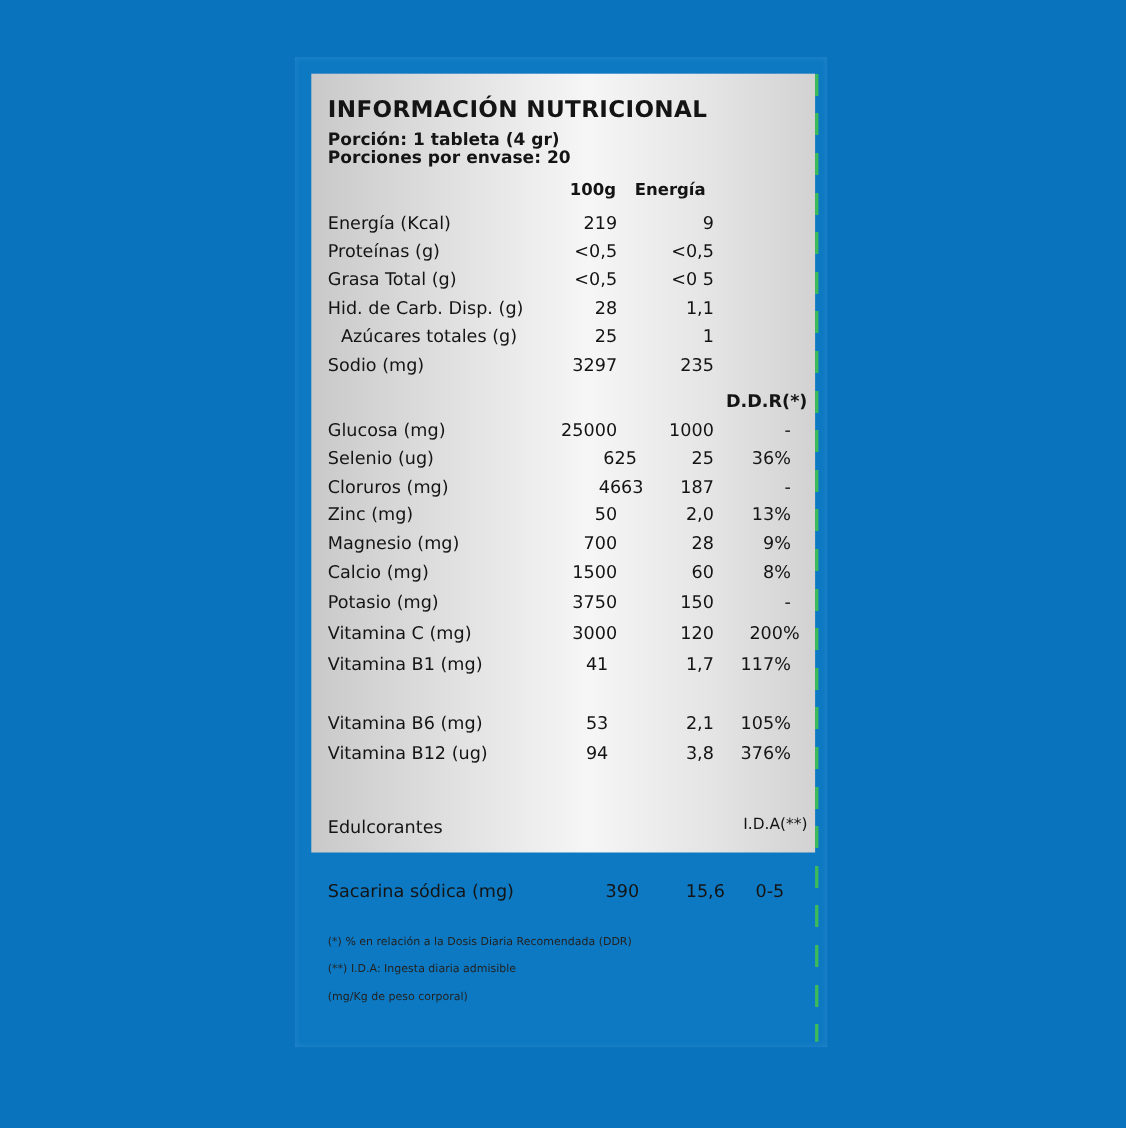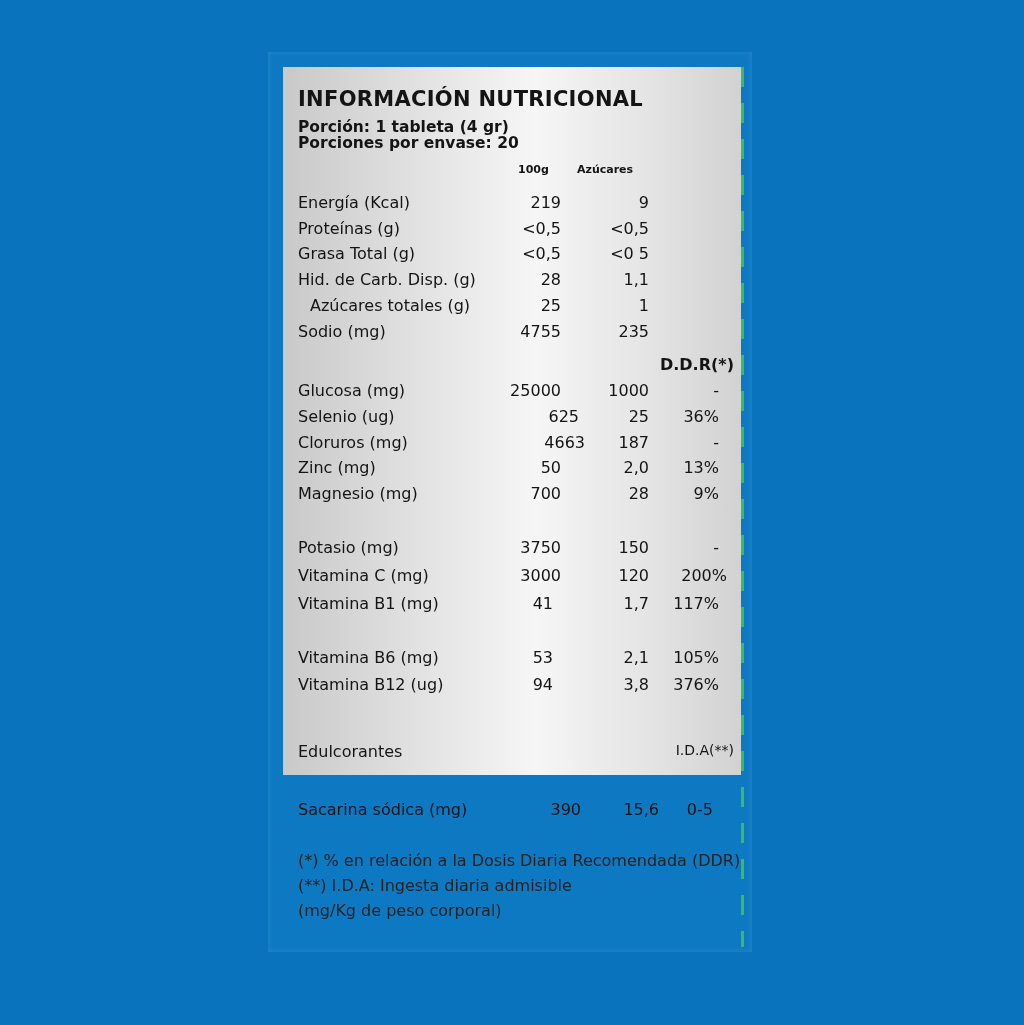--- a/index.html
+++ b/index.html
@@ -28,35 +28,35 @@
     font-size: 21px; font-weight: bold; letter-spacing: 0.3px;
     white-space: nowrap;
   }
   .meta { position: absolute; left: 15px; font-size: 15.5px; font-weight: bold; white-space: nowrap; }
   .row { position: absolute; left: 15px; right: 0; height: 24px; font-size: 16px; font-weight: normal; }
   .row span { position: absolute; top: 0; white-space: nowrap; }
   .c-name { left: 0; }
   .c-100 { right: 180px; text-align: center; }
   .c-por { right: 92px; text-align: right; }
   .c-ddr { right: 22px; text-align: right; }
-  .hdr { position: absolute; font-size: 11px; font-weight: bold; white-space: nowrap; }
-  .foot { position: absolute; left: 15px; font-size: 16px; font-weight: normal; white-space: nowrap; color: #222; }
+  .hdr { position: absolute; font-size: 15px; font-weight: bold; white-space: nowrap; }
+  .foot { position: absolute; left: 15px; font-size: 10px; font-weight: normal; white-space: nowrap; color: #222; }
 </style>
 </head>
 <body>
 
 <div class="texture-band"></div>
 
 <div class="label">
   <div class="title">INFORMACIÓN NUTRICIONAL</div>
   <div class="meta" style="top:51px">Porción: 1 tableta (4 gr)</div>
   <div class="meta" style="top:67px">Porciones por envase: 20</div>
 
   <div class="hdr" style="left:235px; top:96px">100g</div>
-  <div class="hdr" style="left:294px; top:96px">Azúcares</div>
+  <div class="hdr" style="left:294px; top:96px">Energía</div>
 
   <div class="row" style="top:126px">
       <span class="c-name">Energía (Kcal)</span>
       <span class="c-100">219</span>
       <span class="c-por">9</span>
     </div>
   <div class="row" style="top:152px">
       <span class="c-name">Proteínas (g)</span>
       <span class="c-100">&lt;0,5</span>
       <span class="c-por">&lt;0,5</span>
@@ -71,21 +71,21 @@
       <span class="c-100">28</span>
       <span class="c-por">1,1</span>
     </div>
   <div class="row" style="top:229px">
       <span class="c-name" style="left:12px">Azúcares totales (g)</span>
       <span class="c-100">25</span>
       <span class="c-por">1</span>
     </div>
   <div class="row" style="top:255px">
       <span class="c-name">Sodio (mg)</span>
-      <span class="c-100">4755</span>
+      <span class="c-100">3297</span>
       <span class="c-por">235</span>
     </div>
 
   <div class="hdr" style="right:7px; top:288px; font-size:16px">D.D.R(*)</div>
 
   <div class="row" style="top:314px">
       <span class="c-name">Glucosa (mg)</span>
       <span class="c-100">25000</span>
       <span class="c-por">1000</span>
       <span class="c-ddr">-</span>
@@ -106,20 +106,26 @@
       <span class="c-name">Zinc (mg)</span>
       <span class="c-100">50</span>
       <span class="c-por">2,0</span>
       <span class="c-ddr">13%</span>
     </div>
   <div class="row" style="top:417px">
       <span class="c-name">Magnesio (mg)</span>
       <span class="c-100">700</span>
       <span class="c-por">28</span>
       <span class="c-ddr">9%</span>
+    </div>
+  <div class="row" style="top:443px">
+      <span class="c-name">Calcio (mg)</span>
+      <span class="c-100">1500</span>
+      <span class="c-por">60</span>
+      <span class="c-ddr">8%</span>
     </div>
   <div class="row" style="top:471px">
       <span class="c-name">Potasio (mg)</span>
       <span class="c-100">3750</span>
       <span class="c-por">150</span>
       <span class="c-ddr">-</span>
     </div>
   <div class="row" style="top:499px">
       <span class="c-name">Vitamina C (mg)</span>
       <span class="c-100">3000</span>

